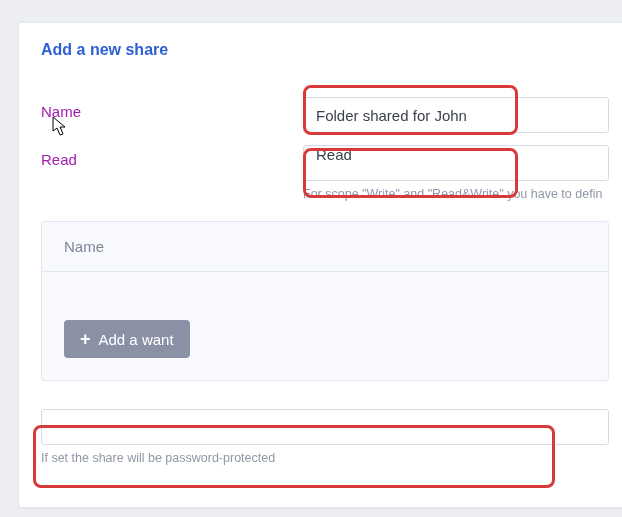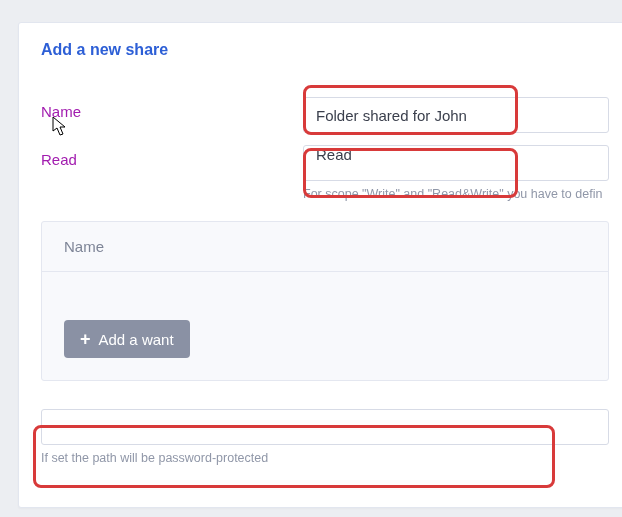--- a/index.html
+++ b/index.html
@@ -59,21 +59,21 @@
         <button class="btn">
           <span class="plus">+</span>
           <span>Add a want</span>
         </button>
       </div>
     </div>
 
     <div class="row" style="margin-top:28px">
       <div class="ctrl">
         <input type="password" value="" style="">
-        <div class="hint">If set the path will be password-protected</div>
+        <div class="hint">If set the share will be password-protected</div>
       </div>
     </div>
 
   </div>
 </div>
 
 <div class="hilite h1"></div>
 <div class="hilite h2"></div>
 <div class="hilite h3"></div>
 

